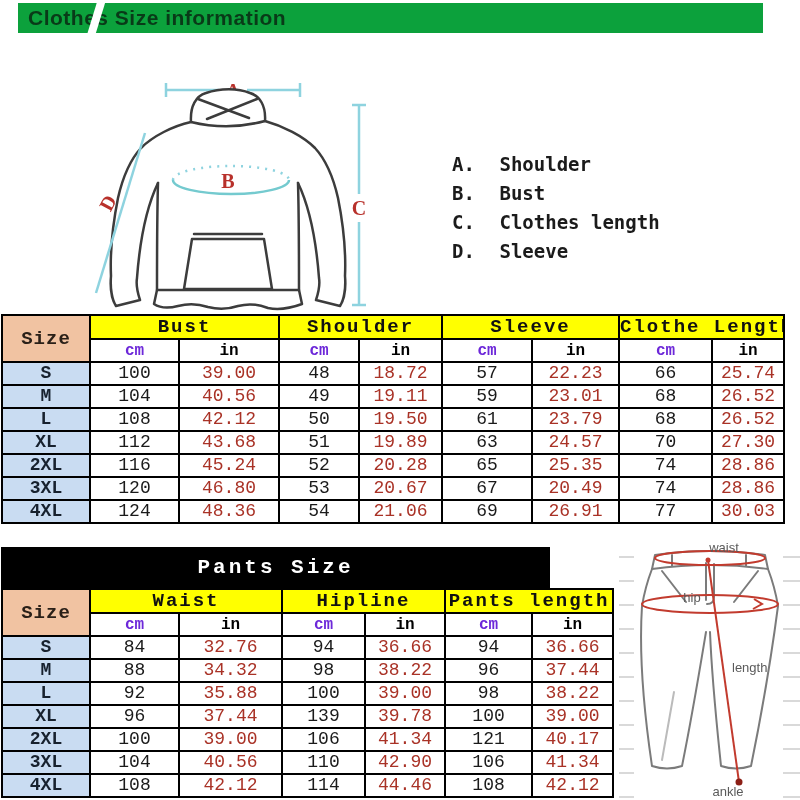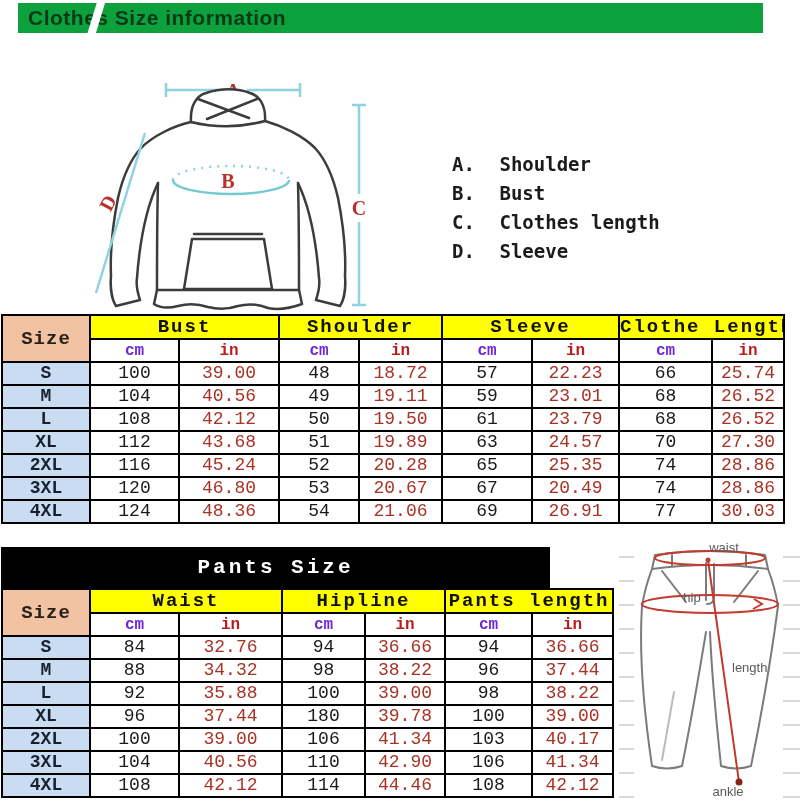--- a/index.html
+++ b/index.html
@@ -34,21 +34,21 @@
   tbody tr     { height: 23px; }
   .h-size {
     background: #f1c3a2; color: #2a2018;
     font: bold 19px "Liberation Mono", "DejaVu Sans Mono", monospace; letter-spacing: 1px;
   }
   .h-group {
     background: #ffff00; color: #111;
     font: bold 19px "Liberation Mono", "DejaVu Sans Mono", monospace; letter-spacing: 2px;
   }
   .u-cm { color: #6d28d9; font: bold 16px "Liberation Mono", "DejaVu Sans Mono", monospace; }
-  .u-in { color: #b91c1c; font: bold 16px "Liberation Mono", "DejaVu Sans Mono", monospace; margin-left: 10px; }
+  .u-in { color: #000000; font: bold 16px "Liberation Mono", "DejaVu Sans Mono", monospace; margin-left: 10px; }
   .c-size {
     background: #c9dcf2; color: #17212e;
     font: 600 18px/19px "Liberation Mono", "DejaVu Sans Mono", monospace;
   }
   .c-cm { color: #1a1a1a; font: 18px/19px "Liberation Mono", "DejaVu Sans Mono", monospace; }
   .c-in { color: #a93226; font: 18px/19px "Liberation Mono", "DejaVu Sans Mono", monospace; }
   
   .pants-titlebar {
     position: absolute; left: 1px; top: 547px; width: 549px; height: 41px;
     background: #000; color: #fff; text-align: center;
@@ -293,32 +293,32 @@
           <td class="c-in">35.88</td>
           <td class="c-cm">100</td>
           <td class="c-in">39.00</td>
           <td class="c-cm">98</td>
           <td class="c-in">38.22</td>
         </tr>
         <tr>
           <td class="c-size">XL</td>
           <td class="c-cm">96</td>
           <td class="c-in">37.44</td>
-          <td class="c-cm">180</td>
+          <td class="c-cm">139</td>
           <td class="c-in">39.78</td>
           <td class="c-cm">100</td>
           <td class="c-in">39.00</td>
         </tr>
         <tr>
           <td class="c-size">2XL</td>
           <td class="c-cm">100</td>
           <td class="c-in">39.00</td>
           <td class="c-cm">106</td>
           <td class="c-in">41.34</td>
-          <td class="c-cm">103</td>
+          <td class="c-cm">121</td>
           <td class="c-in">40.17</td>
         </tr>
         <tr>
           <td class="c-size">3XL</td>
           <td class="c-cm">104</td>
           <td class="c-in">40.56</td>
           <td class="c-cm">110</td>
           <td class="c-in">42.90</td>
           <td class="c-cm">106</td>
           <td class="c-in">41.34</td>

